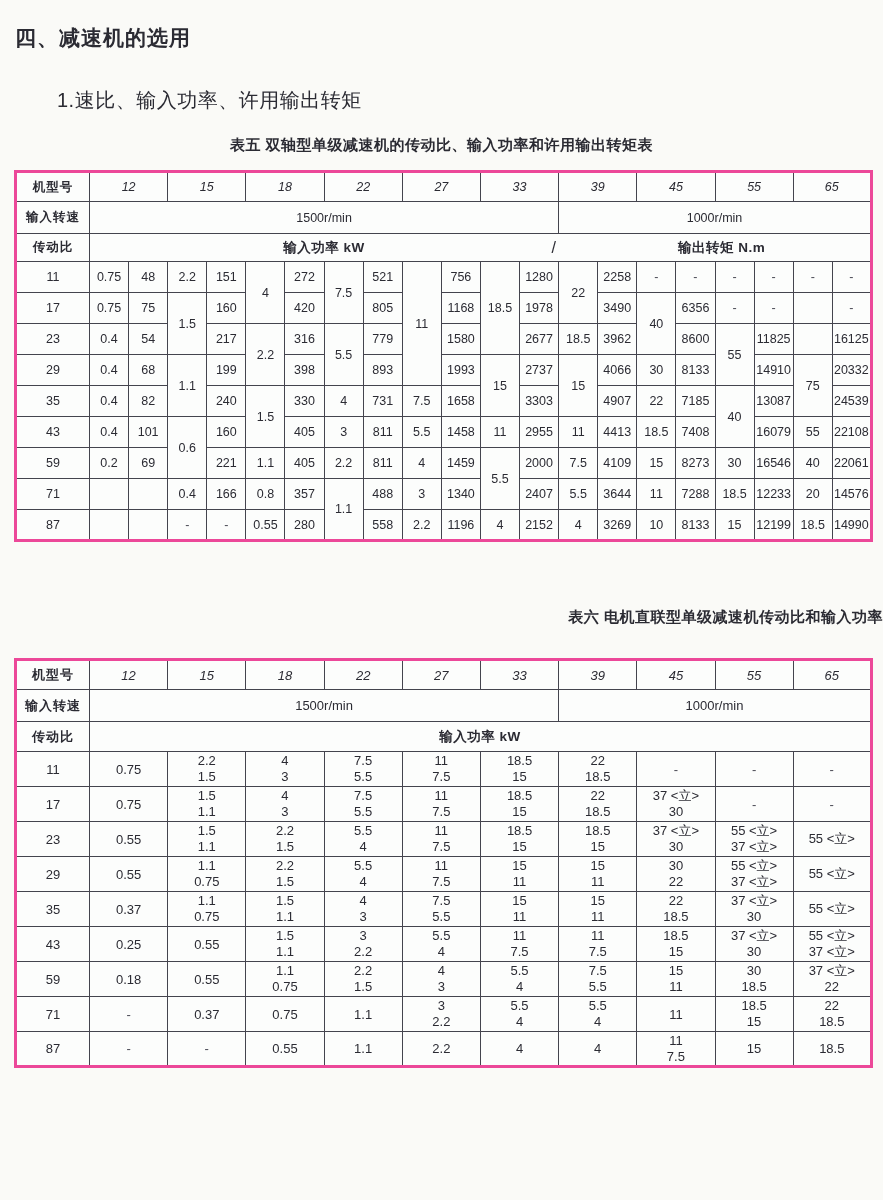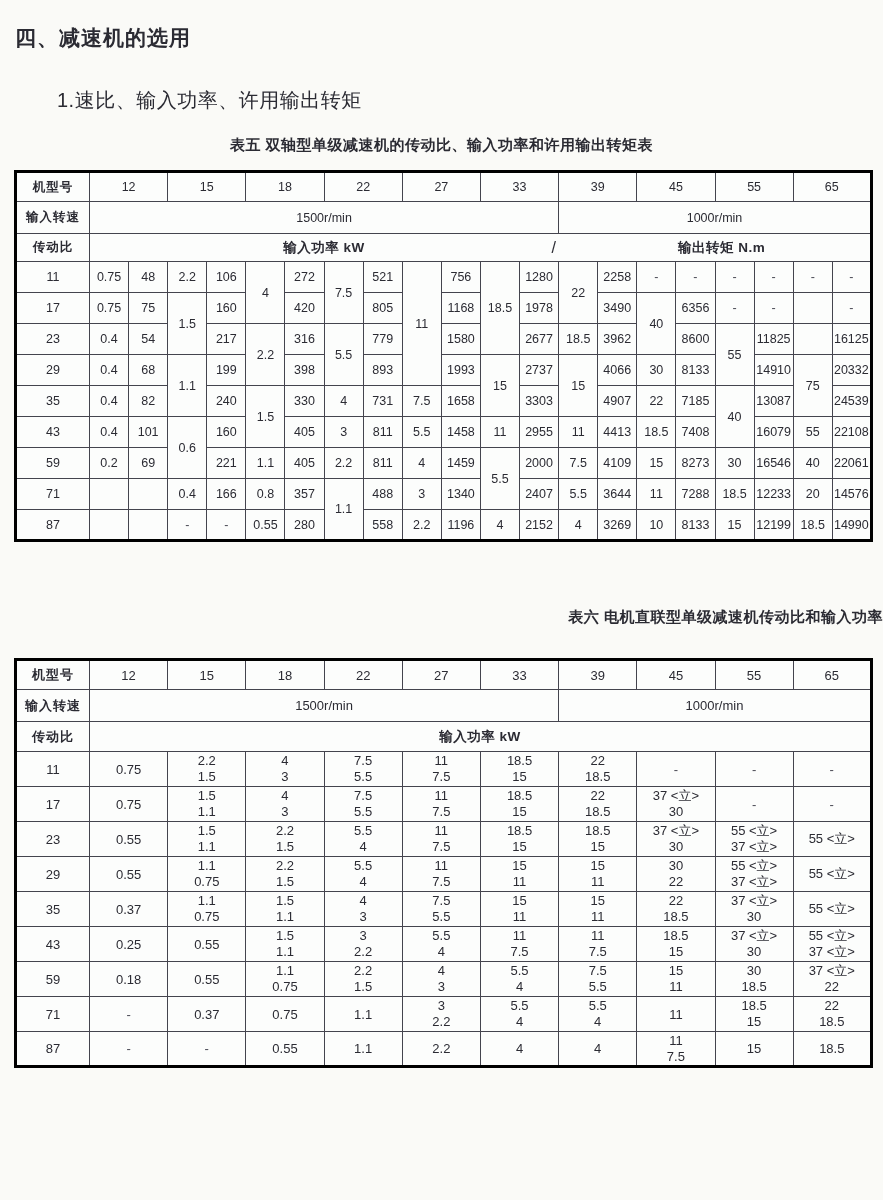--- a/index.html
+++ b/index.html
@@ -32,23 +32,23 @@
   }
   #table5{top:170px;}
   #table6{top:658px;}
   table.t td{
     border:1.5px solid #44444e;
     text-align:center;vertical-align:middle;
     padding:0;overflow:hidden;
     font-size:12.5px;
     background:#fcfdfc;
   }
-  table.t{border:3px solid #000000;}
+  table.t{border:3px solid #ec4899;}
   td.lbl{font-weight:600;font-size:13.5px;letter-spacing:1px;}
-  td.mhead{font-size:13.5px;}
+  td.mhead{font-size:13.5px;font-style:italic;}
   td.speed{font-size:13.5px;}
   tr.r-model{height:30px;}
   tr.r-speed{height:32px;}
   tr.r-ratio5{height:28px;}
   tr.r-ratio6{height:30px;}
   #table5 tr.drow{height:31px;}
   #table6 tr.drow{height:35px;}
   td.ratio{font-size:13px;}
   td.dash{color:#4a4a55;}
   td.span-cell{position:relative;}
@@ -125,21 +125,21 @@
       <span class="tq">输出转矩 N.m</span>
     </td>
   </tr>
   </tbody>
     <tbody id="t5body">
       <tr class="drow">
         <td class="ratio">11</td>
         <td>0.75</td>
         <td>48</td>
         <td>2.2</td>
-        <td>106</td>
+        <td>151</td>
         <td rowspan="2">4</td>
         <td>272</td>
         <td rowspan="2">7.5</td>
         <td>521</td>
         <td rowspan="4">11</td>
         <td>756</td>
         <td rowspan="3">18.5</td>
         <td>1280</td>
         <td rowspan="2">22</td>
         <td>2258</td>

